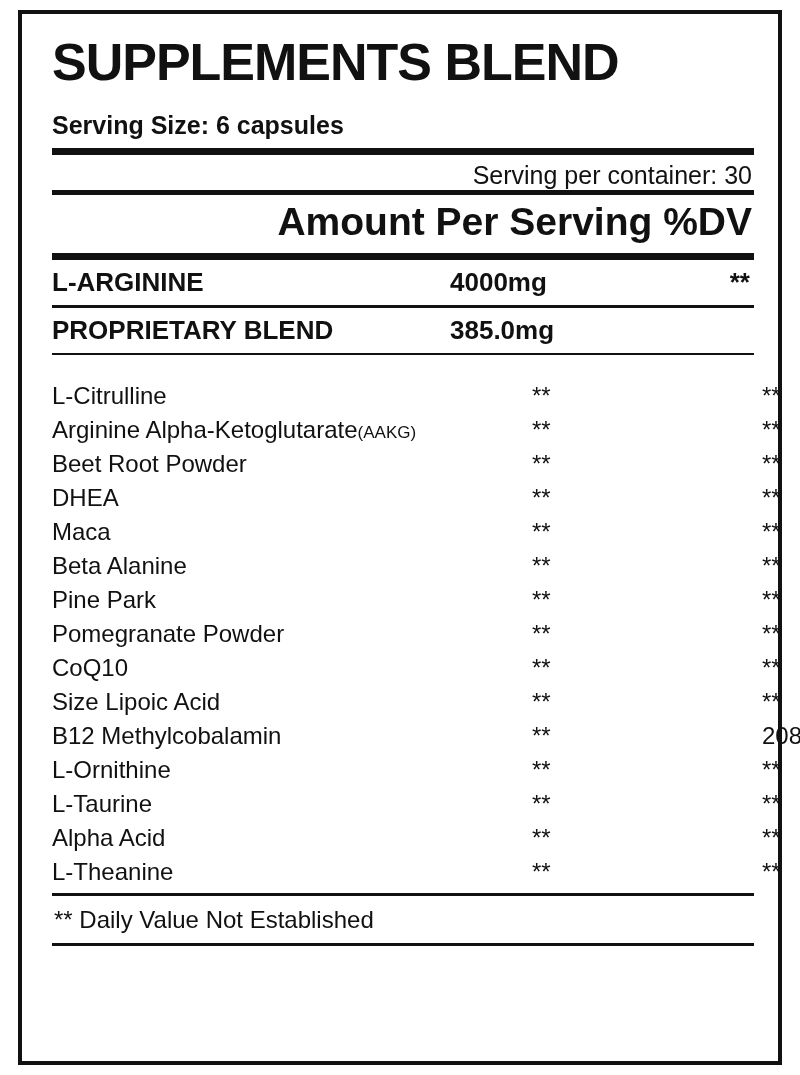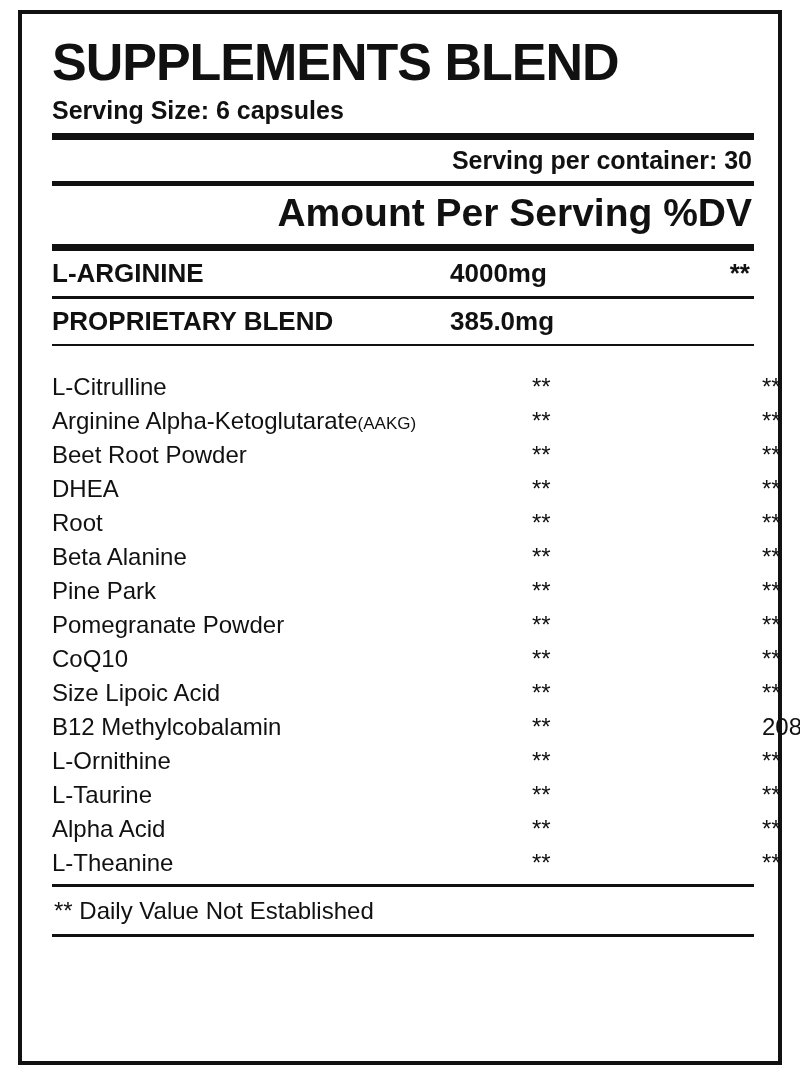--- a/index.html
+++ b/index.html
@@ -38,21 +38,21 @@
     font-weight: 700;
     letter-spacing: -1px;
     line-height: 1.0;
     margin: 4px 0 2px 0;
     white-space: nowrap;
   }
 
   .serving-size {
     font-size: 25px;
     font-weight: 700;
-    margin: 6px 0 4px 0;
+    margin: 21px 0 4px 0;
   }
 
   .rule-thick {
     border-bottom: 7px solid #111111;
     margin: 4px 0 0 0;
   }
   .rule-med {
     border-bottom: 5px solid #111111;
     margin: 0;
   }
@@ -61,22 +61,22 @@
     margin: 0;
   }
   .rule-hair {
     border-bottom: 2px solid #111111;
     margin: 0;
   }
 
   .right-line {
     text-align: right;
     font-size: 25px;
-    font-weight: 700;
-    padding: 6px 2px 6px 0;
+    font-weight: 400;
+    padding: 6px 2px 0 0;
   }
 
   .amount-header {
     text-align: right;
     font-size: 39px;
     font-weight: 700;
     padding: 5px 2px 5px 0;
   }
 
   .row {
@@ -194,21 +194,21 @@
         <span class="dv">**</span>
       </div>
 
       <div class="row ingredient">
         <span class="name"><span>DHEA</span><span class="sub"></span></span>
         <span class="amount">**</span>
         <span class="dv">**</span>
       </div>
 
       <div class="row ingredient">
-        <span class="name"><span>Root</span><span class="sub"></span></span>
+        <span class="name"><span>Maca</span><span class="sub"></span></span>
         <span class="amount">**</span>
         <span class="dv">**</span>
       </div>
 
       <div class="row ingredient">
         <span class="name"><span>Beta Alanine</span><span class="sub"></span></span>
         <span class="amount">**</span>
         <span class="dv">**</span>
       </div>
 

